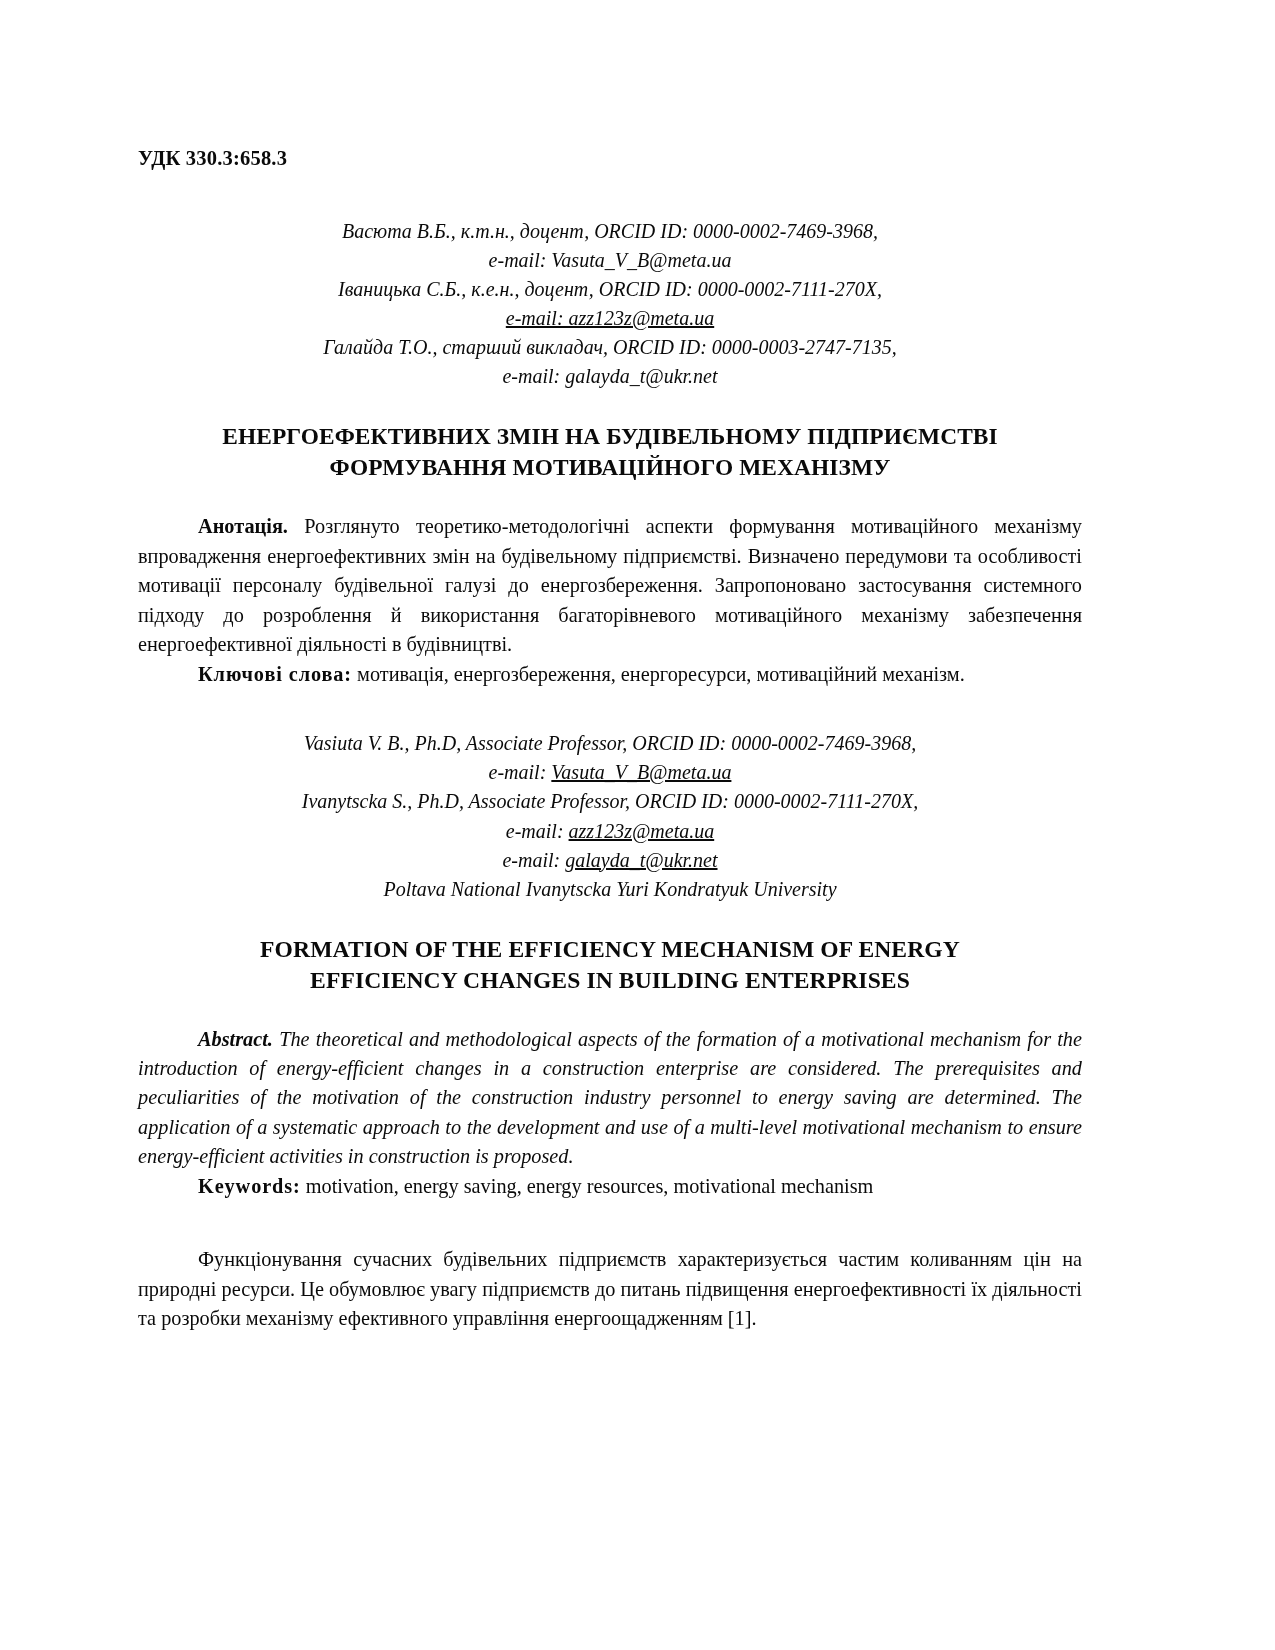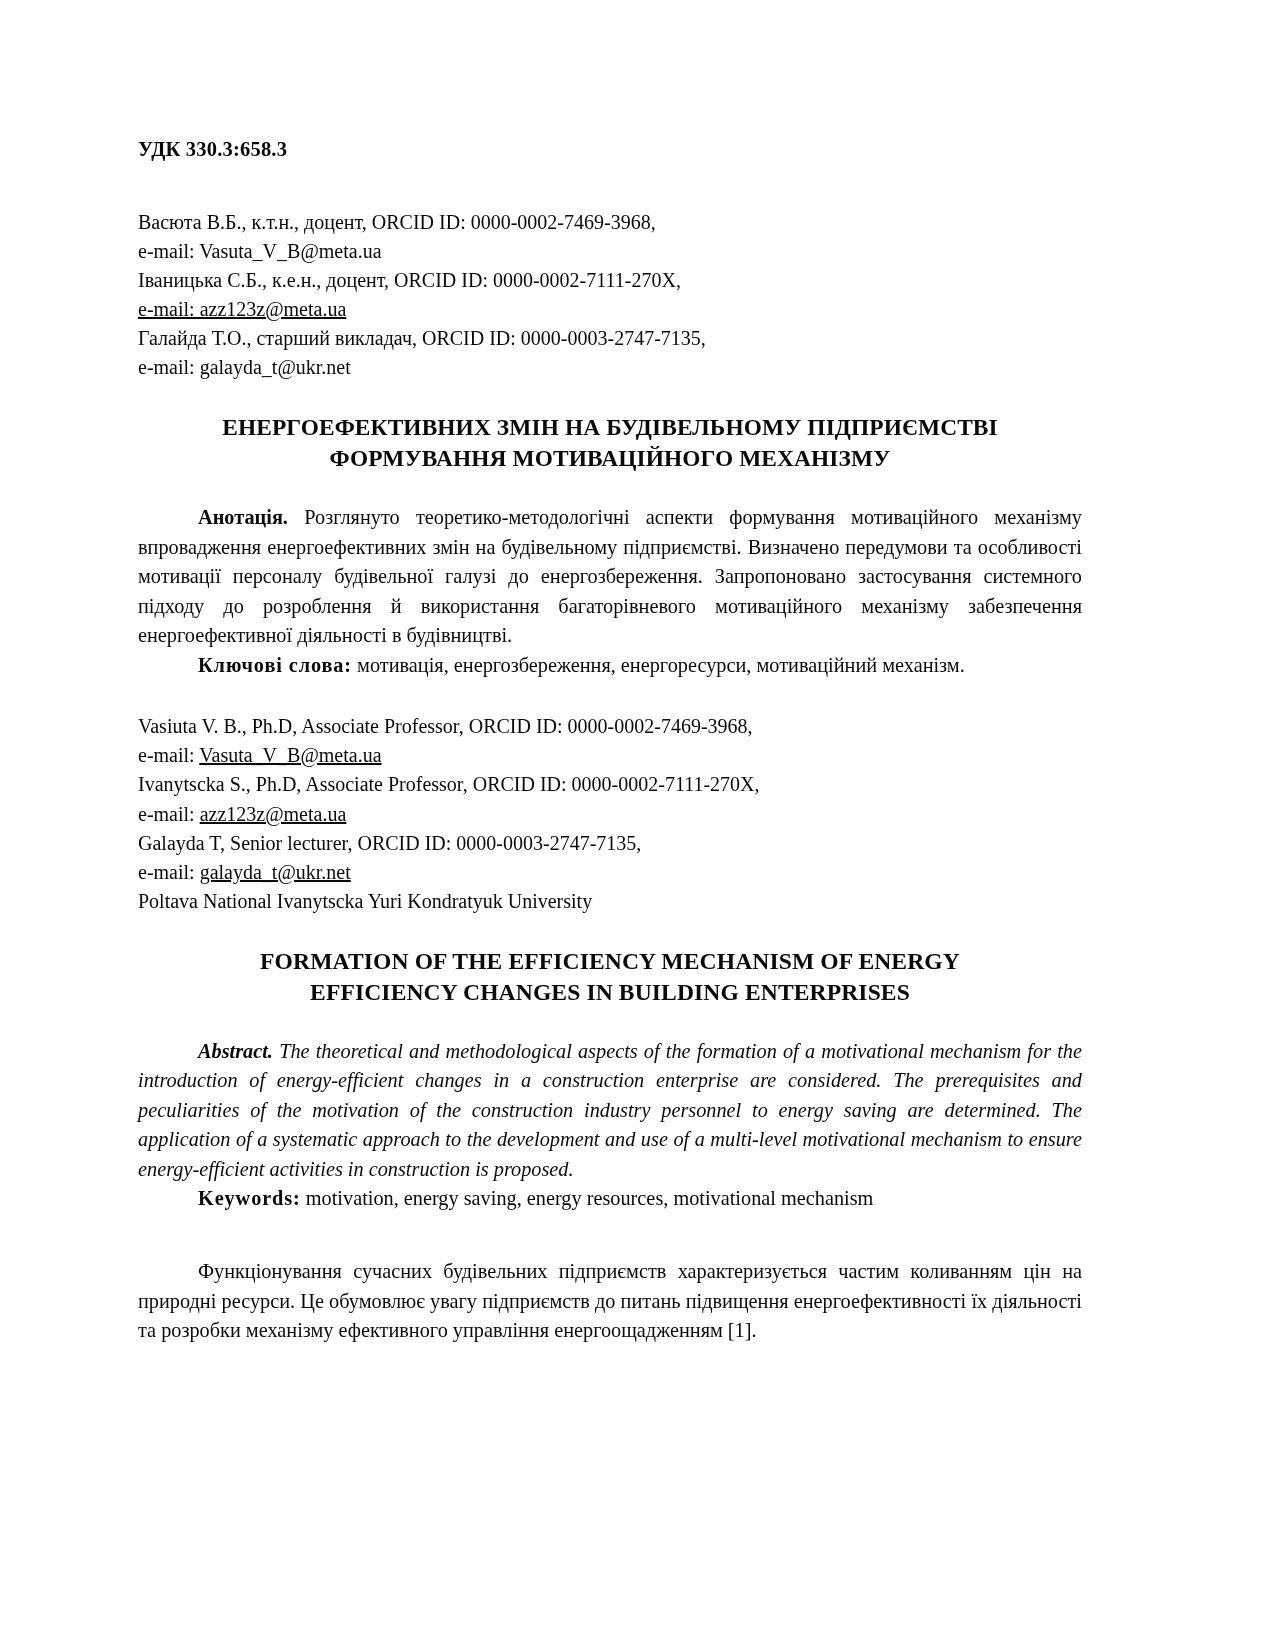--- a/index.html
+++ b/index.html
@@ -22,36 +22,38 @@
     width: 1275px;
     height: 1650px;
     background: #ffffff;
     box-sizing: border-box;
   }
 
   
   .content {
     position: absolute;
     left: 138px;
-    top: 137px;
+    top: 146px;
     width: 944px;
   }
 
   .udk {
     font-weight: bold;
     font-size: 20.5px;
     letter-spacing: 0.2px;
     line-height: 1.2;
     margin: 0 0 46px 0;
   }
 
   .authors {
+    text-align: center;
     font-size: 20px;
     line-height: 1.455;
     margin: 0;
+    font-style: italic;
   }
   .authors .ln {
     display: block;
     white-space: nowrap;
   }
 
   .ul-link {
     text-decoration: underline;
     text-underline-offset: 1px;
   }
@@ -90,21 +92,21 @@
     font-size: 20.3px;
     line-height: 1.452;
     margin: 0;
   }
   .kw-para .lead {
     font-weight: bold;
     letter-spacing: 0.9px;
   }
 
   .authors.en {
-    margin-top: 32px;
+    margin-top: 40px;
   }
 
   .doc-title.en {
     margin-top: 30px;
     font-size: 23.6px;
   }
 
   .para.en-abstract {
     margin-top: 28px;
     font-style: italic;
@@ -141,21 +143,20 @@
 
     <p class="para first"><span class="indent"></span><span class="lead">Анотація.</span> <span>Розглянуто теоретико-методологічні аспекти формування мотиваційного механізму впровадження енергоефективних змін на будівельному підприємстві. Визначено передумови та особливості мотивації  персоналу будівельної галузі до енергозбереження. Запропоновано застосування системного підходу до розроблення й використання багаторівневого мотиваційного механізму забезпечення енергоефективної діяльності в будівництві.</span></p>
 
     <p class="kw-para"><span class="indent"></span><span class="lead">Ключові слова:</span> <span>мотивація, енергозбереження, енергоресурси, мотиваційний механізм.</span></p>
 
     <div class="authors en">
       <span class="ln">Vasiuta V. B., Ph.D, Associate Professor, ORCID ID: 0000-0002-7469-3968,</span>
       <span class="ln">e-mail: <span class="ul-link">Vasuta_V_B@meta.ua</span></span>
       <span class="ln">Ivanytscka S., Ph.D, Associate Professor, ORCID ID: 0000-0002-7111-270X,</span>
       <span class="ln">e-mail: <span class="ul-link">azz123z@meta.ua</span></span>
-      <span class="ln">Galayda T, Senior lecturer, ORCID ID: 0000-0003-2747-7135,</span>
       <span class="ln">e-mail: <span class="ul-link">galayda_t@ukr.net</span></span>
       <span class="ln">Poltava National Ivanytscka Yuri Kondratyuk University</span>
     </div>
 
     <div class="doc-title en">
       <span class="ln">FORMATION OF THE EFFICIENCY MECHANISM OF ENERGY</span>
       <span class="ln">EFFICIENCY CHANGES IN BUILDING ENTERPRISES</span>
     </div>
 
     <p class="para en-abstract"><span class="indent"></span><span class="lead">Abstract.</span> <span>The theoretical and methodological aspects of the formation of a motivational mechanism for the introduction of energy-efficient changes in a construction enterprise are considered. The prerequisites and peculiarities of the motivation of the construction industry personnel to energy saving are determined. The application of a systematic approach to the development and use of a multi-level motivational mechanism to ensure energy-efficient activities in construction is proposed.</span></p>

